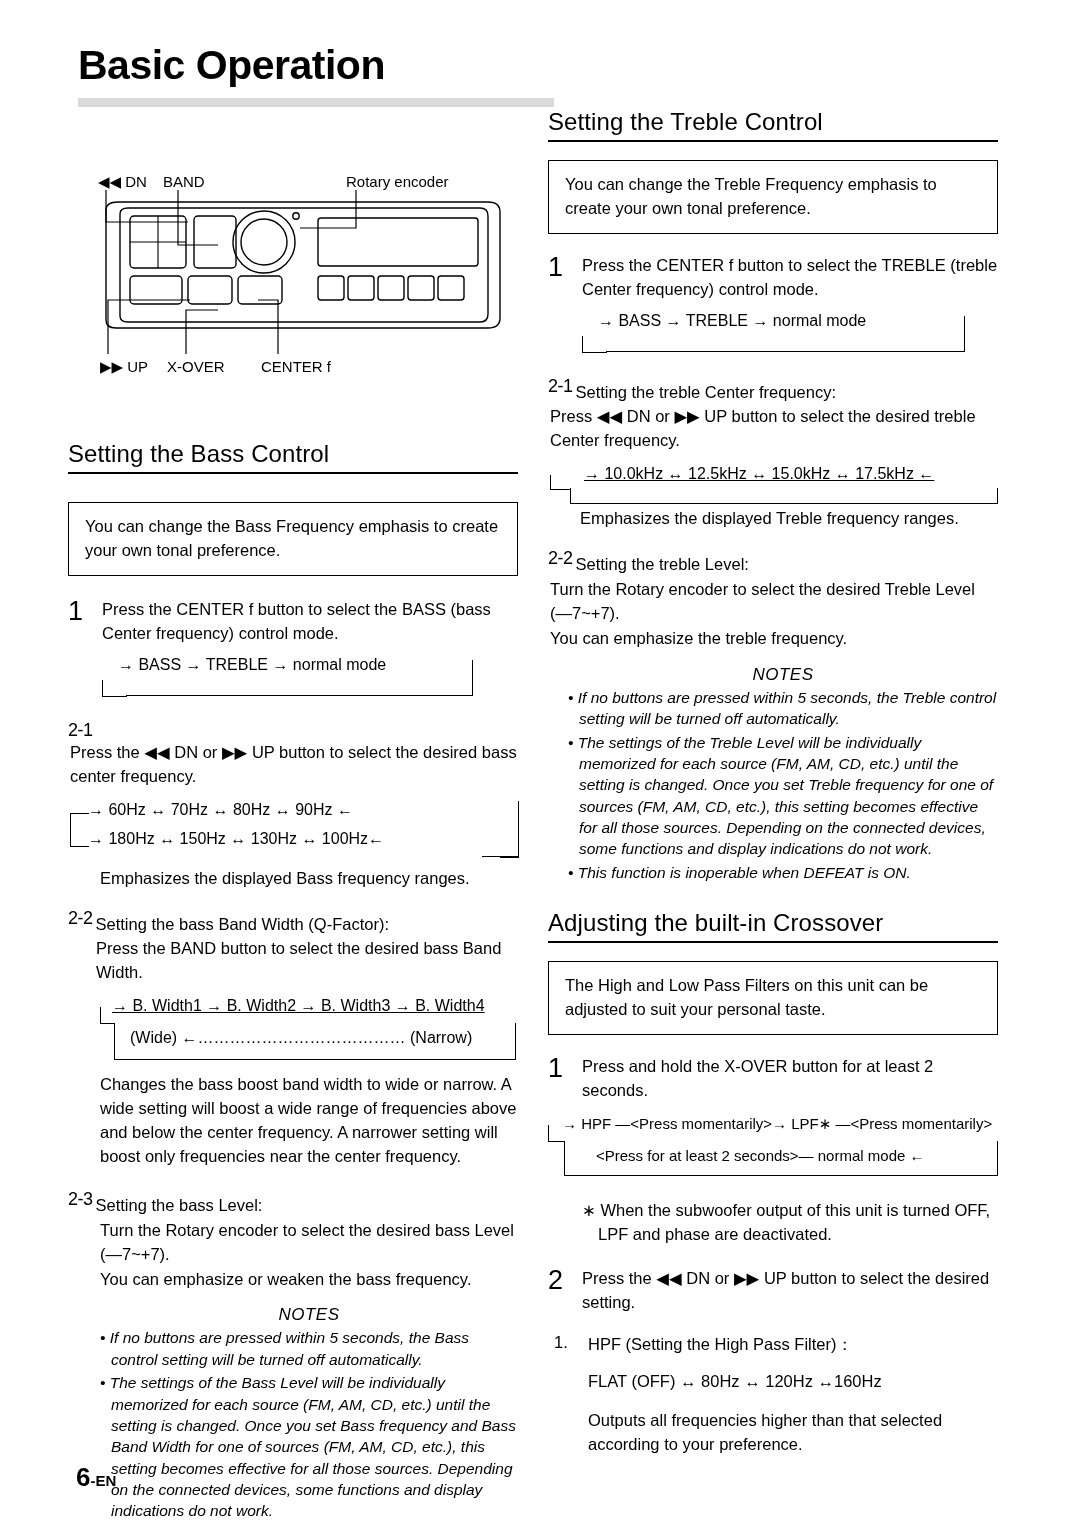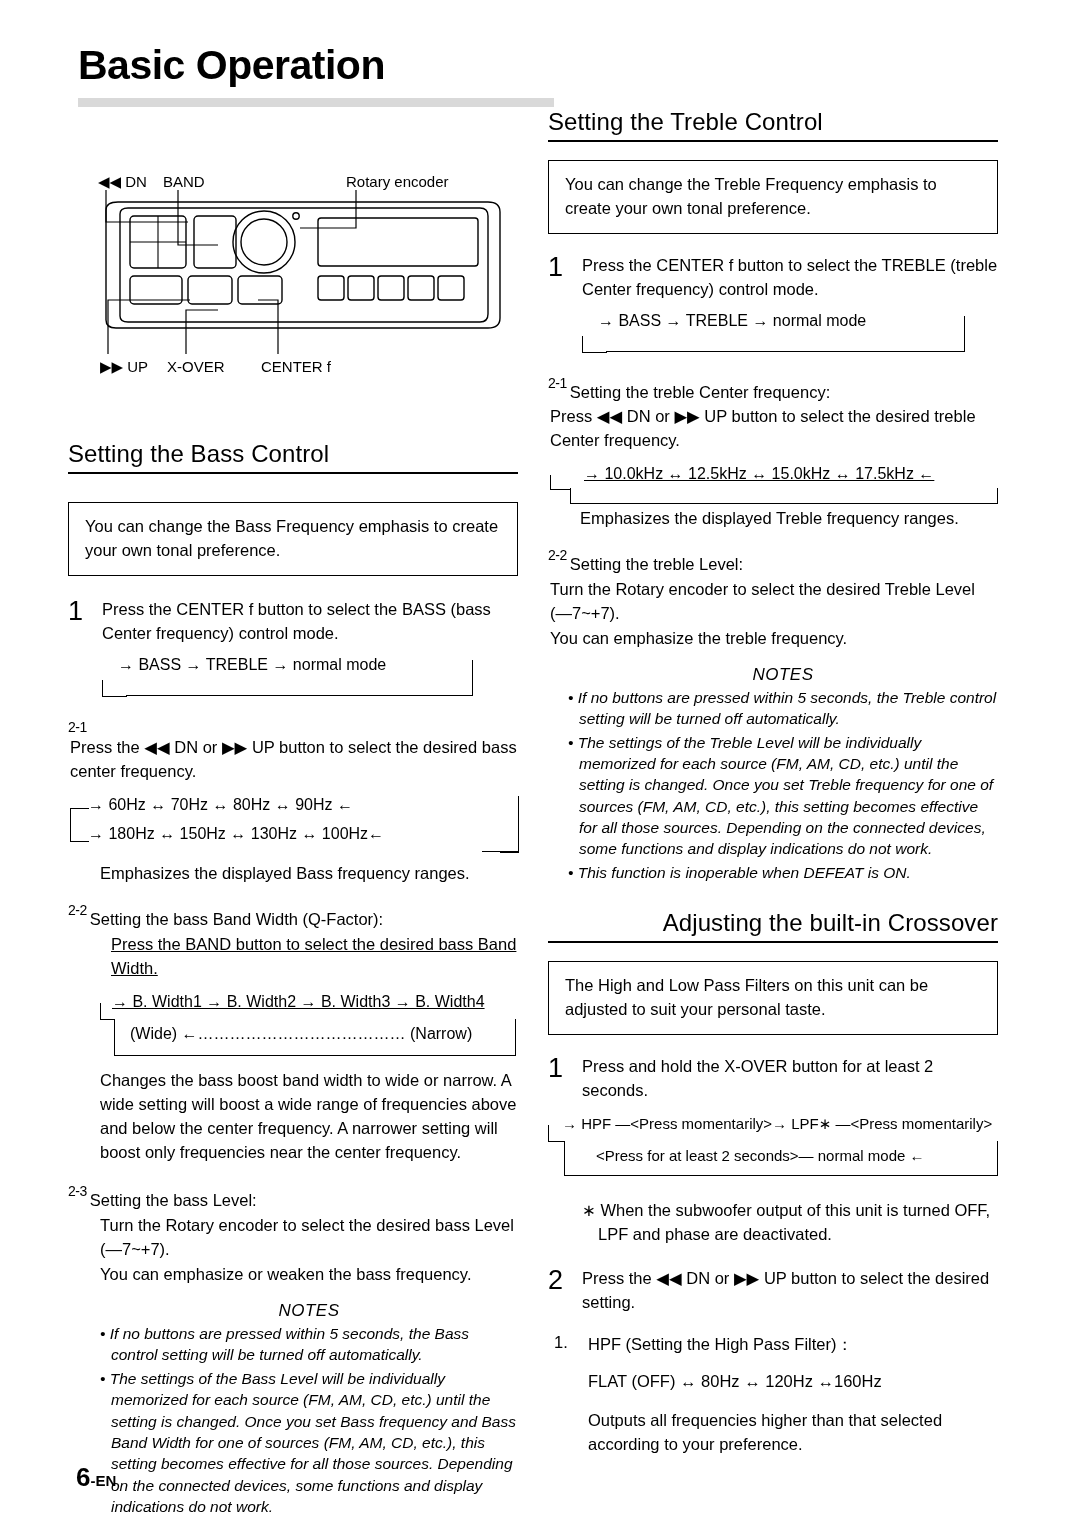--- a/index.html
+++ b/index.html
@@ -40,21 +40,21 @@
     font-size:16.5px; line-height:1.45;
   }
 
   
   .step { display:flex; margin-top:18px; }
   .step-num { font-size:27px; line-height:1; width:34px; flex:0 0 34px; }
   .step-body { font-size:16.5px; line-height:1.45; flex:1; }
   .substep { margin-top:20px; }
   .substep-line { display:flex; align-items:flex-start; }
   .substep-num {
-    font-size:14px; line-height:1.12; flex:0 0 auto; padding-right:3px;
+    font-size:18px; line-height:1.12; flex:0 0 auto; padding-right:3px;
     letter-spacing:-0.5px;
   }
   .substep-title { font-size:16.5px; line-height:1.5; padding-top:4px; }
   .substep-text { font-size:16.5px; line-height:1.45; margin-top:1px; }
   .para { font-size:16.5px; line-height:1.45; margin-top:12px; }
 
   
   .flowwrap { margin:12px 0 6px 0; position:relative; }
   .flowline { font-size:16px; white-space:nowrap; }
 
@@ -175,21 +175,21 @@
         <div class="flowline" style="position:absolute; left:18px; top:29px;">→ 180Hz ↔ 150Hz ↔ 130Hz ↔ 100Hz←</div>
       </div>
     </div>
     <div style="font-size:16.5px; margin-left:32px; margin-top:2px;">Emphasizes the displayed Bass frequency ranges.</div>
 
     <div class="substep">
       <div class="substep-line">
         <div class="substep-num">2-2</div>
         <div class="substep-title">Setting the bass Band Width (Q-Factor):</div>
       </div>
-      <div class="substep-text" style="margin-left:43px;text-decoration:underline;">Press the BAND button to select the desired bass Band Width.</div>
+      <div class="substep-text" style="margin-left:28px;">Press the BAND button to select the desired bass Band Width.</div>
     </div>
 
     <div class="flowwrap" style="margin-left:32px; margin-top:12px;">
       <div style="position:relative; width:414px; height:62px;">
         <div style="position:absolute; left:0; top:10px; width:14px; height:16px; border-left:1px solid #000; border-bottom:1px solid #000;"></div>
         <div style="position:absolute; left:14px; top:26px; width:400px; height:36px; border:1px solid #000; border-top:none;"></div>
         <div class="flowline" style="position:absolute; left:12px; top:0;text-decoration:underline;">→ B. Width1 → B. Width2 → B. Width3 → B. Width4</div>
         <div class="flowline" style="position:absolute; left:30px; top:32px;">(Wide) ←………………………………… (Narrow)</div>
       </div>
     </div>
@@ -262,21 +262,21 @@
       <div class="substep-text" style="margin-left:2px;">You can emphasize the treble frequency.</div>
     </div>
 
     <div class="notes-title" style="margin-left:20px;">NOTES</div>
     <div class="notes-list" style="margin-left:20px;">
       <div>• If no buttons are pressed within 5 seconds, the Treble control setting will be turned off automatically.</div>
       <div>• The settings of the Treble Level will be individually memorized for each source (FM, AM, CD, etc.) until the setting is changed. Once you set Treble frequency for one of sources (FM, AM, CD, etc.), this setting becomes effective for all those sources. Depending on the connected devices, some functions and display indications do not work.</div>
       <div>• This function is inoperable when DEFEAT is ON.</div>
     </div>
 
-    <div class="section-head" style="margin-top:26px;text-align:right;">Adjusting the built-in Crossover</div>
+    <div class="section-head" style="margin-top:26px;">Adjusting the built-in Crossover</div>
     <div class="section-rule"></div>
 
     <div class="note-box" style="margin-top:18px;">
       <span>The High and Low Pass Filters on this unit can be adjusted to suit your personal taste.</span>
     </div>
 
     <div class="step" style="margin-top:20px;">
       <div class="step-num">1</div>
       <div class="step-body">Press and hold the X-OVER button for at least 2 seconds.</div>
     </div>

